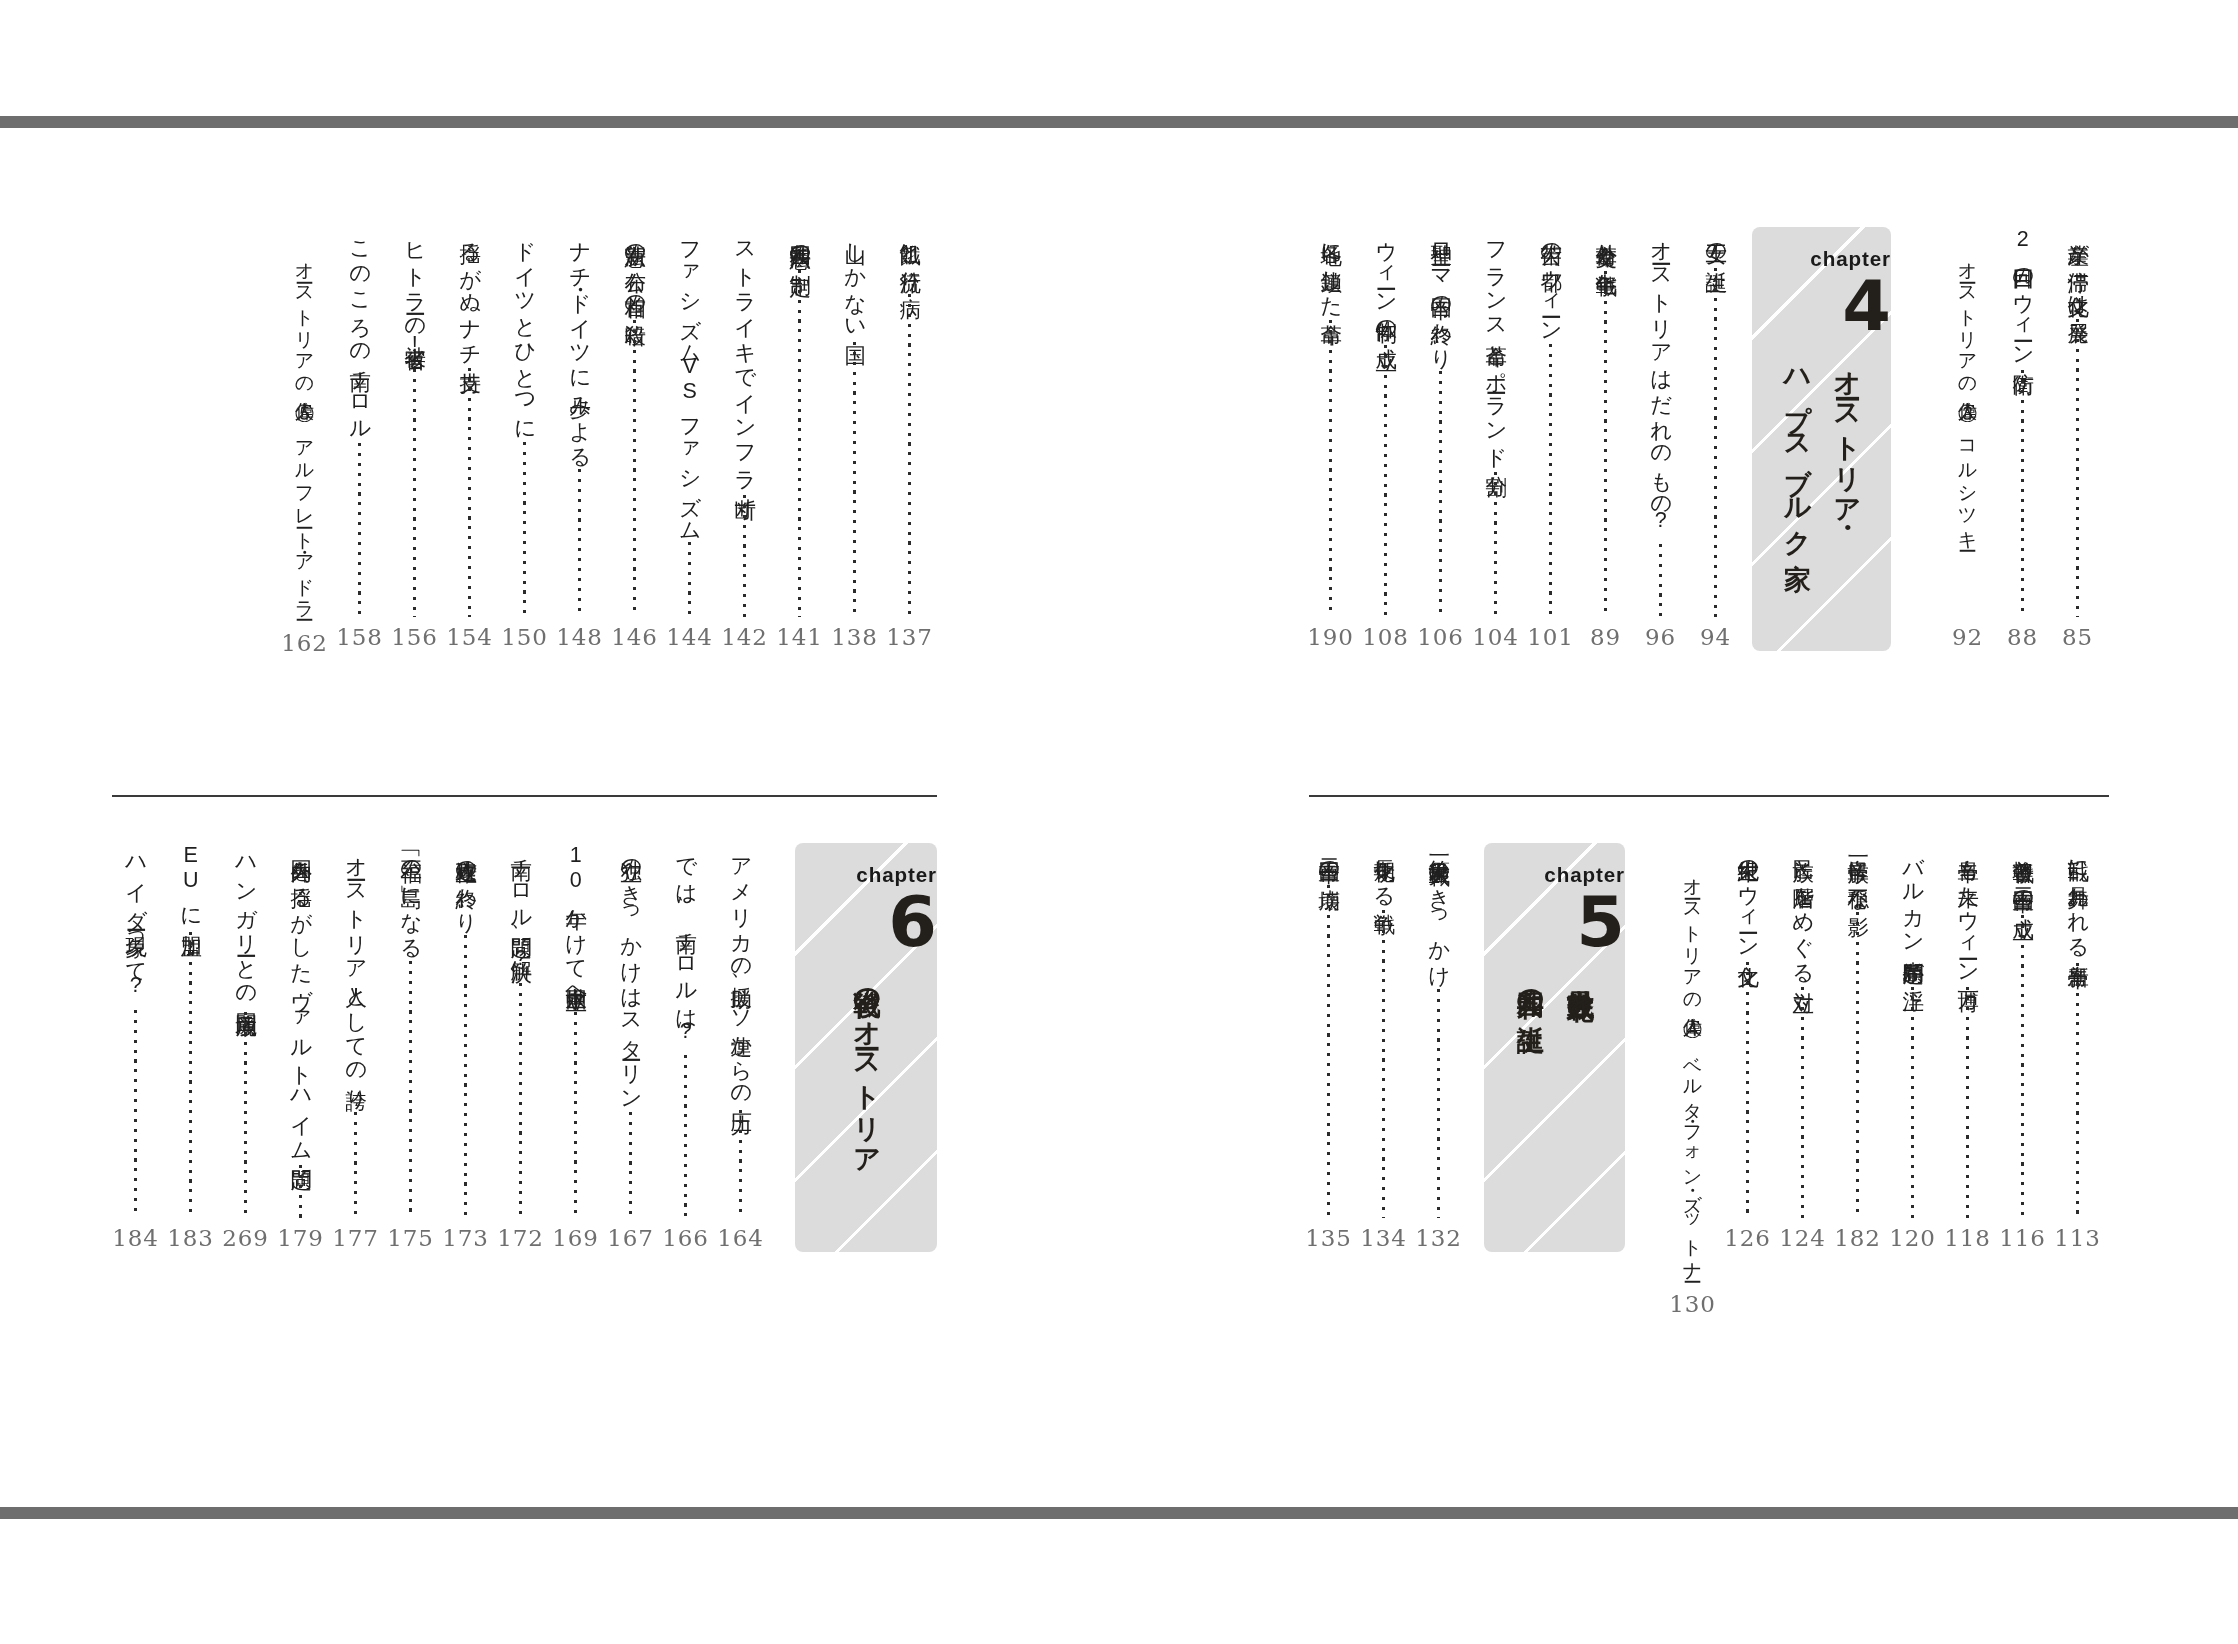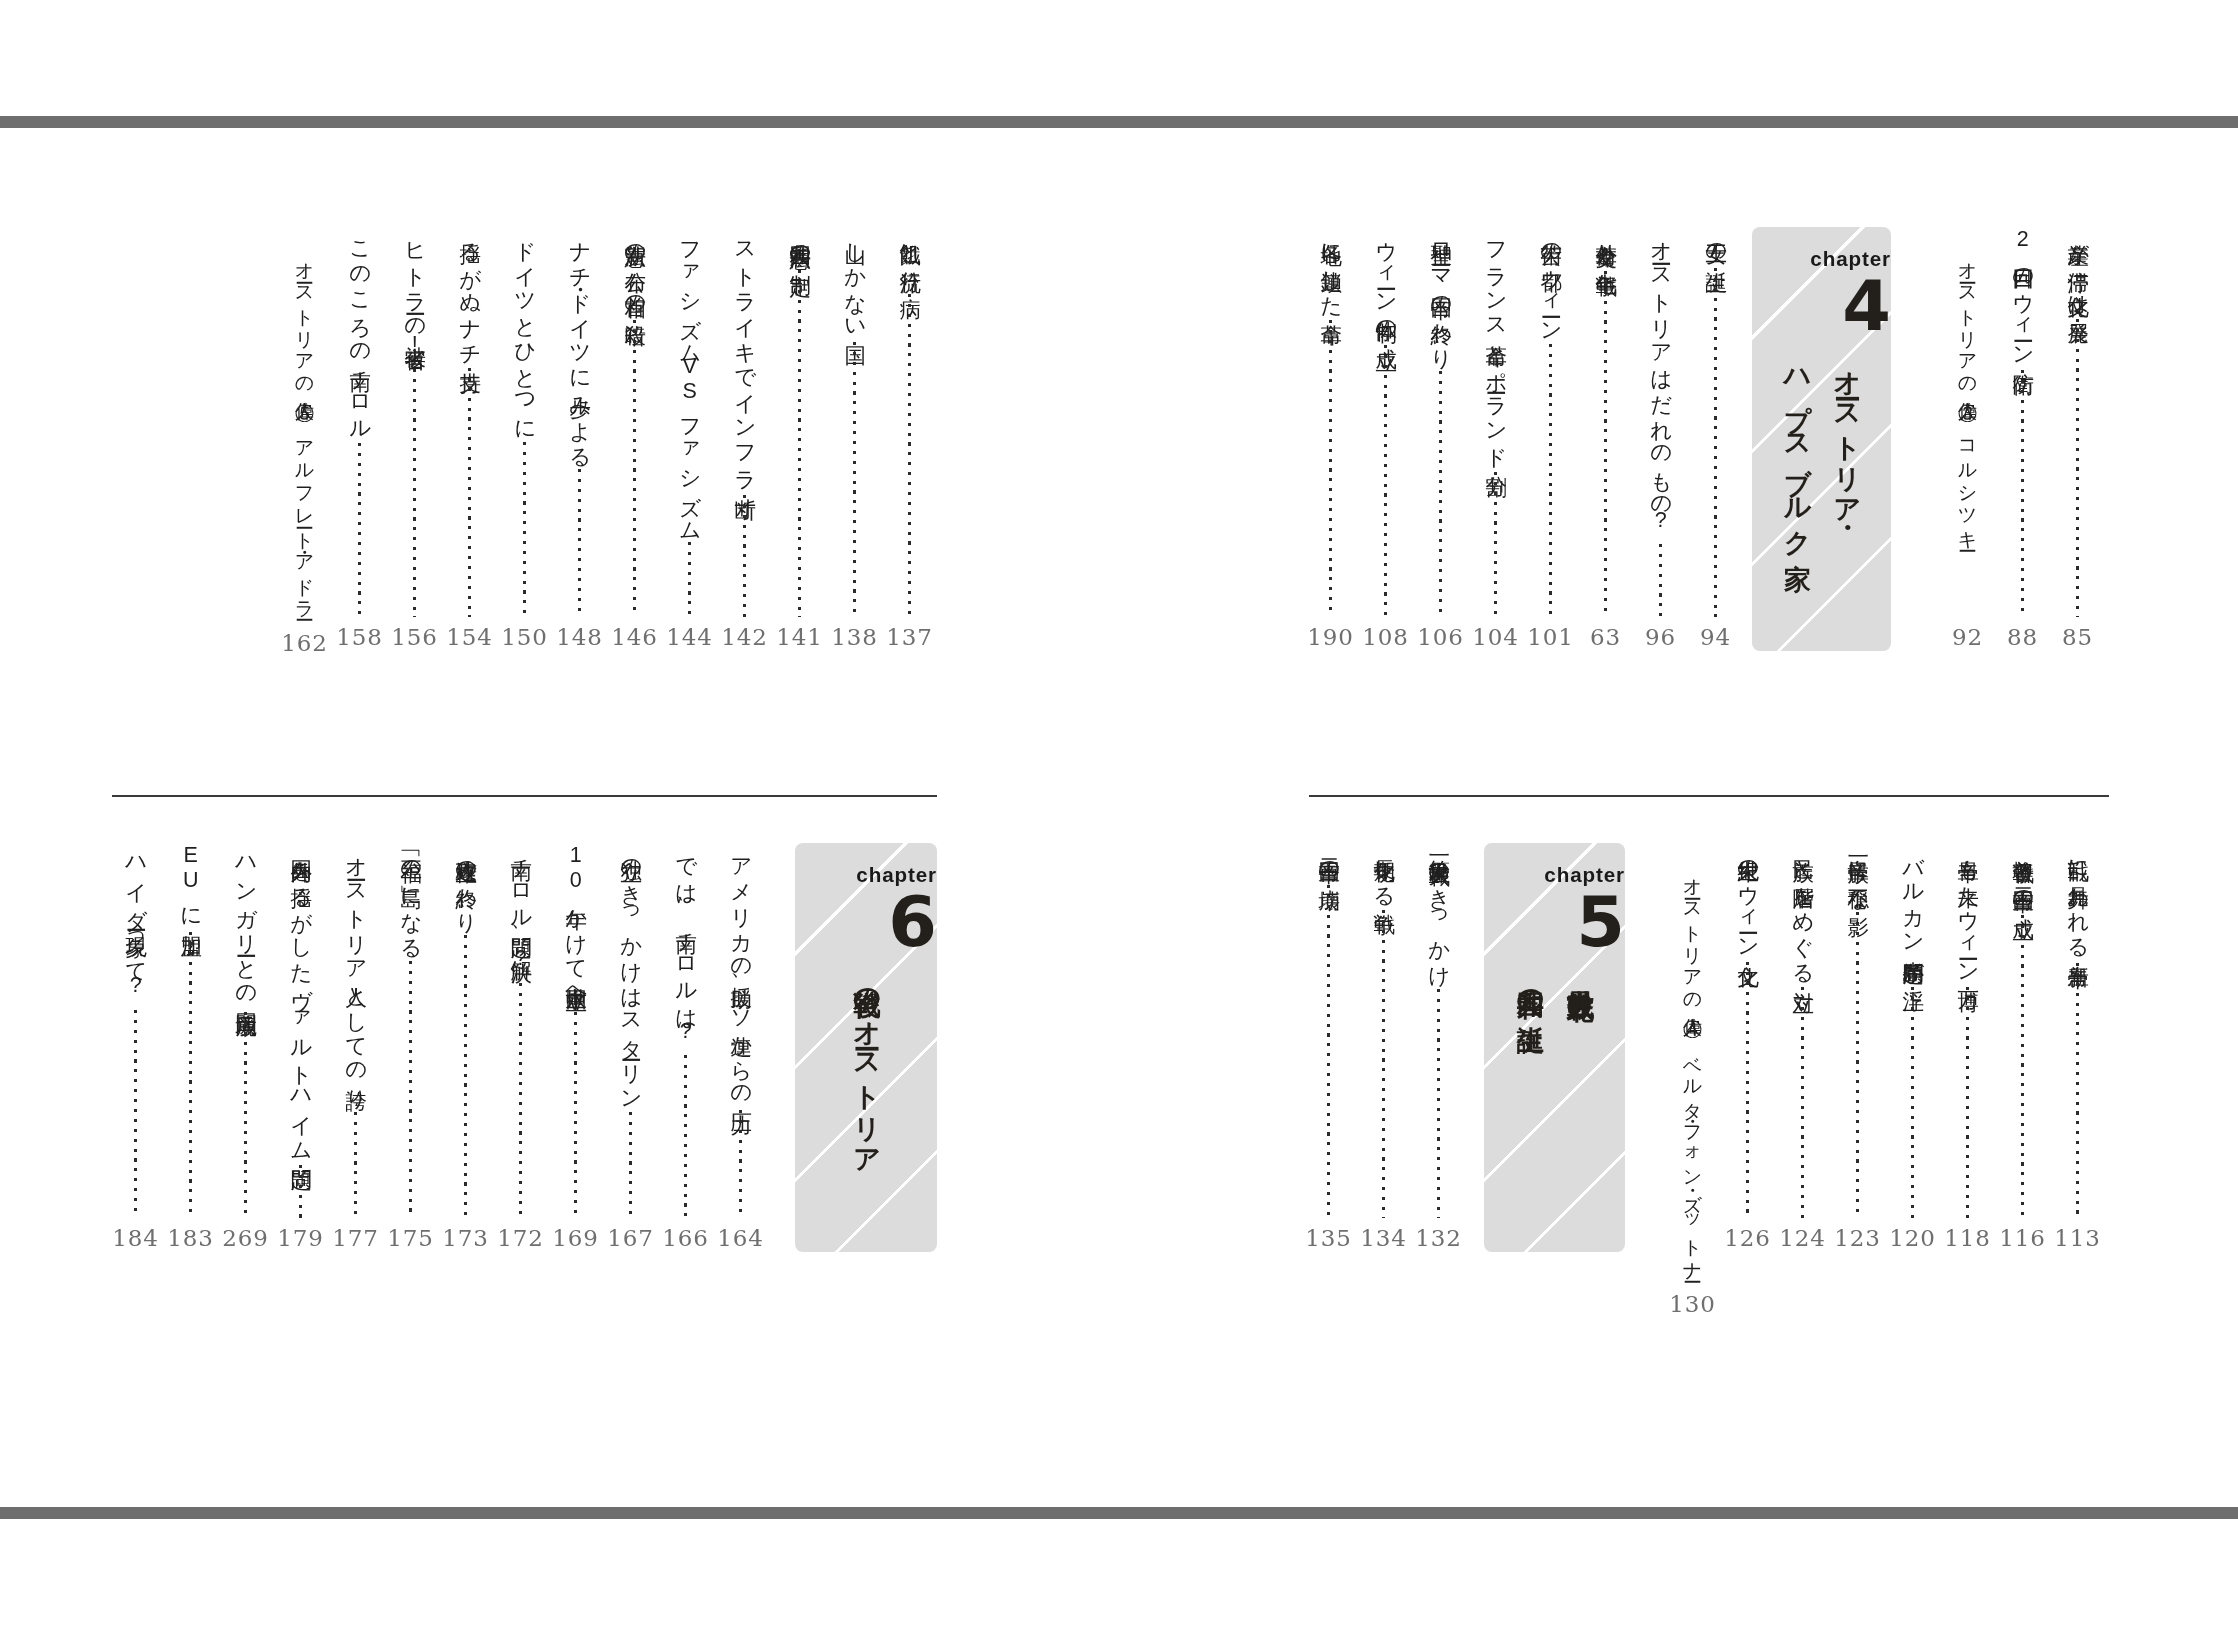--- a/index.html
+++ b/index.html
@@ -86,21 +86,21 @@
 
   <div class="entry">
     <span class="t">オーストリアはだれのもの?</span>
     <span class="lead"></span>
     <span class="pnum">96</span>
   </div>
 
   <div class="entry">
     <span class="t">外交革命と七年戦争</span>
     <span class="lead"></span>
-    <span class="pnum">63</span>
+    <span class="pnum">89</span>
   </div>
 
   <div class="entry">
     <span class="t">芸術の都ウィーン</span>
     <span class="lead"></span>
     <span class="pnum">101</span>
   </div>
 
   <div class="entry">
     <span class="t">フランス革命とポーランド分割</span>
@@ -220,21 +220,21 @@
 
   <div class="entry">
     <span class="t">バルカン半島問題が浮上</span>
     <span class="lead"></span>
     <span class="pnum">120</span>
   </div>
 
   <div class="entry">
     <span class="t">皇帝一族に不穏な影</span>
     <span class="lead"></span>
-    <span class="pnum">123</span>
+    <span class="pnum">182</span>
   </div>
 
   <div class="entry">
     <span class="t">民族と階層をめぐる対立</span>
     <span class="lead"></span>
     <span class="pnum">124</span>
   </div>
 
   <div class="entry">
     <span class="t">世紀末のウィーン文化</span>

